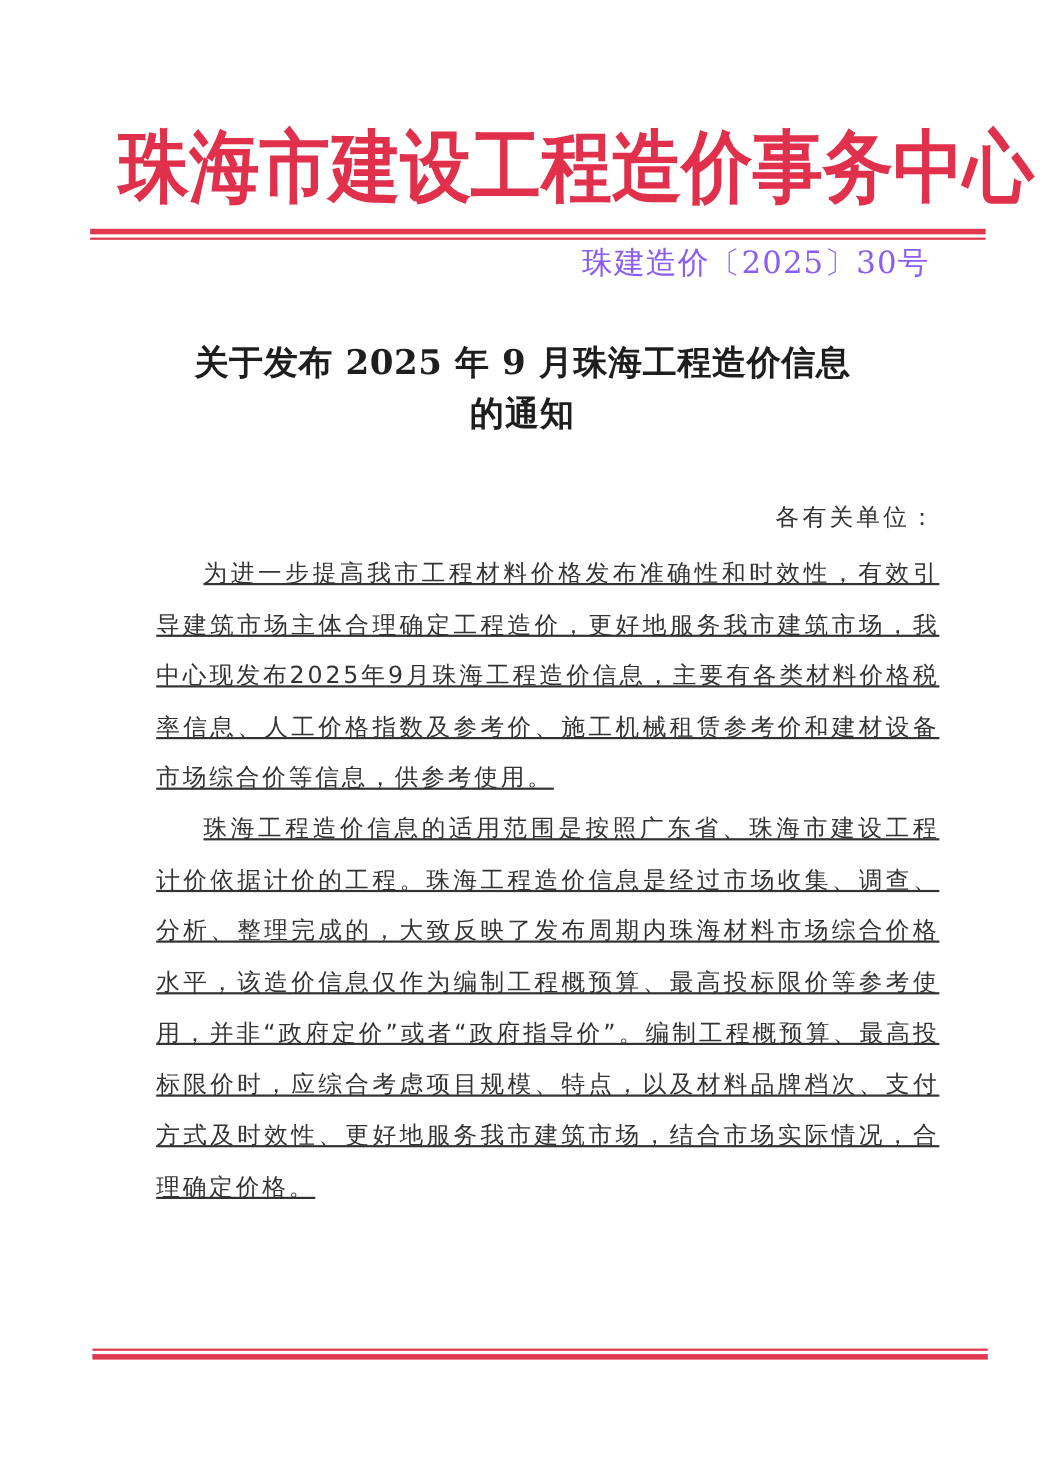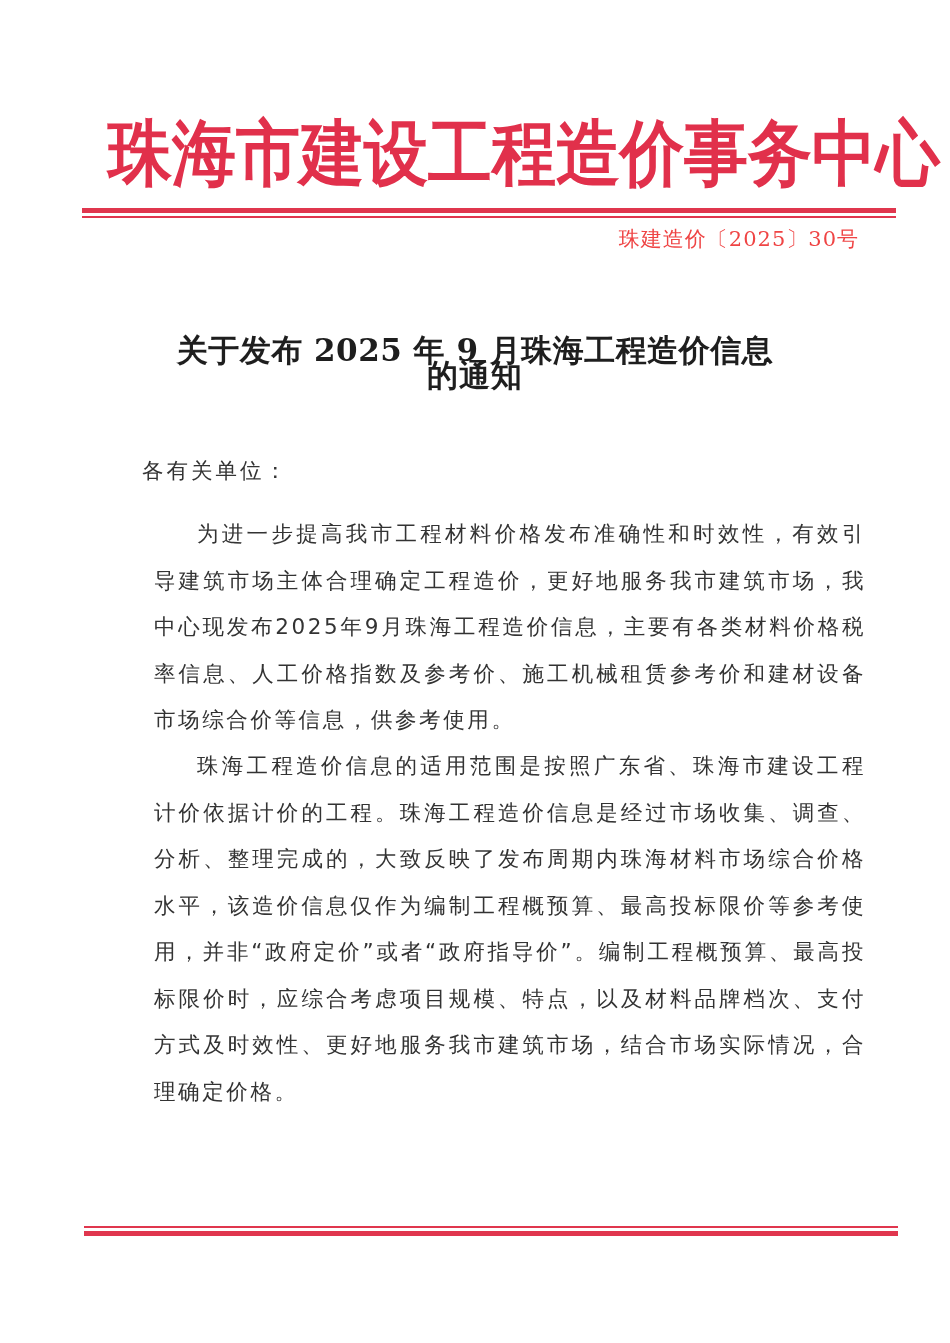--- a/index.html
+++ b/index.html
@@ -29,53 +29,55 @@
     transform: scaleY(1.12);
   }
   .rule { position: absolute; background: #e0364e; }
   .rule-top-thick { left: 82px; top: 208px; width: 814px; height: 5px; }
   .rule-top-thin  { left: 82px; top: 216px; width: 814px; height: 2px; }
   .rule-bot-thin  { left: 84px; top: 1226px; width: 814px; height: 2px; }
   .rule-bot-thick { left: 84px; top: 1231px; width: 814px; height: 5px; }
 
   .doc-number {
     position: absolute;
-    right: 91px; top: 224px;
-    font-size: 21px;
+    right: 105px; top: 224px;
+    font-size: 28px;
     line-height: 30px;
-    color: #ef4444;
+    color: #8b5cf6;
     font-family: "DejaVu Serif", serif;
     letter-spacing: 1px;
   }
   .title {
     position: absolute;
     left: 0; width: 950px;
     text-align: center;
     font-weight: bold;
     font-size: 31px;
     color: #1e1e1e;
     line-height: 44px;
   }
-  .title-line1 { top: 308px; letter-spacing: 0.5px; margin-top: 20px; }
+  .title-line1 { top: 308px; letter-spacing: 0.5px; }
   .title-line2 { top: 354px; letter-spacing: 1px; font-family: Liberation Serif, serif; }
 
   .body-text {
     position: absolute;
     left: 142px; width: 710px;
     font-family: "DejaVu Sans", sans-serif;
     font-size: 21.5px;
     color: #333;
+    text-align: right;
   }
   .salutation { top: 456px; line-height: 30px; letter-spacing: 3px; }
   .para {
     text-indent: 43px;
     line-height: 46.5px;
     text-align: justify;
     letter-spacing: 2.6px;
-    margin: 12px;
+    margin: 0;
+    text-decoration: underline;
   }
   .para1 { position: absolute; left: 142px; width: 712px; top: 499px; }
   .para2 { position: absolute; left: 142px; width: 712px; top: 731px; }
 </style>
 </head>
 <body>
 
 <div class="masthead">
   <span>珠</span>
   <span>海</span>

